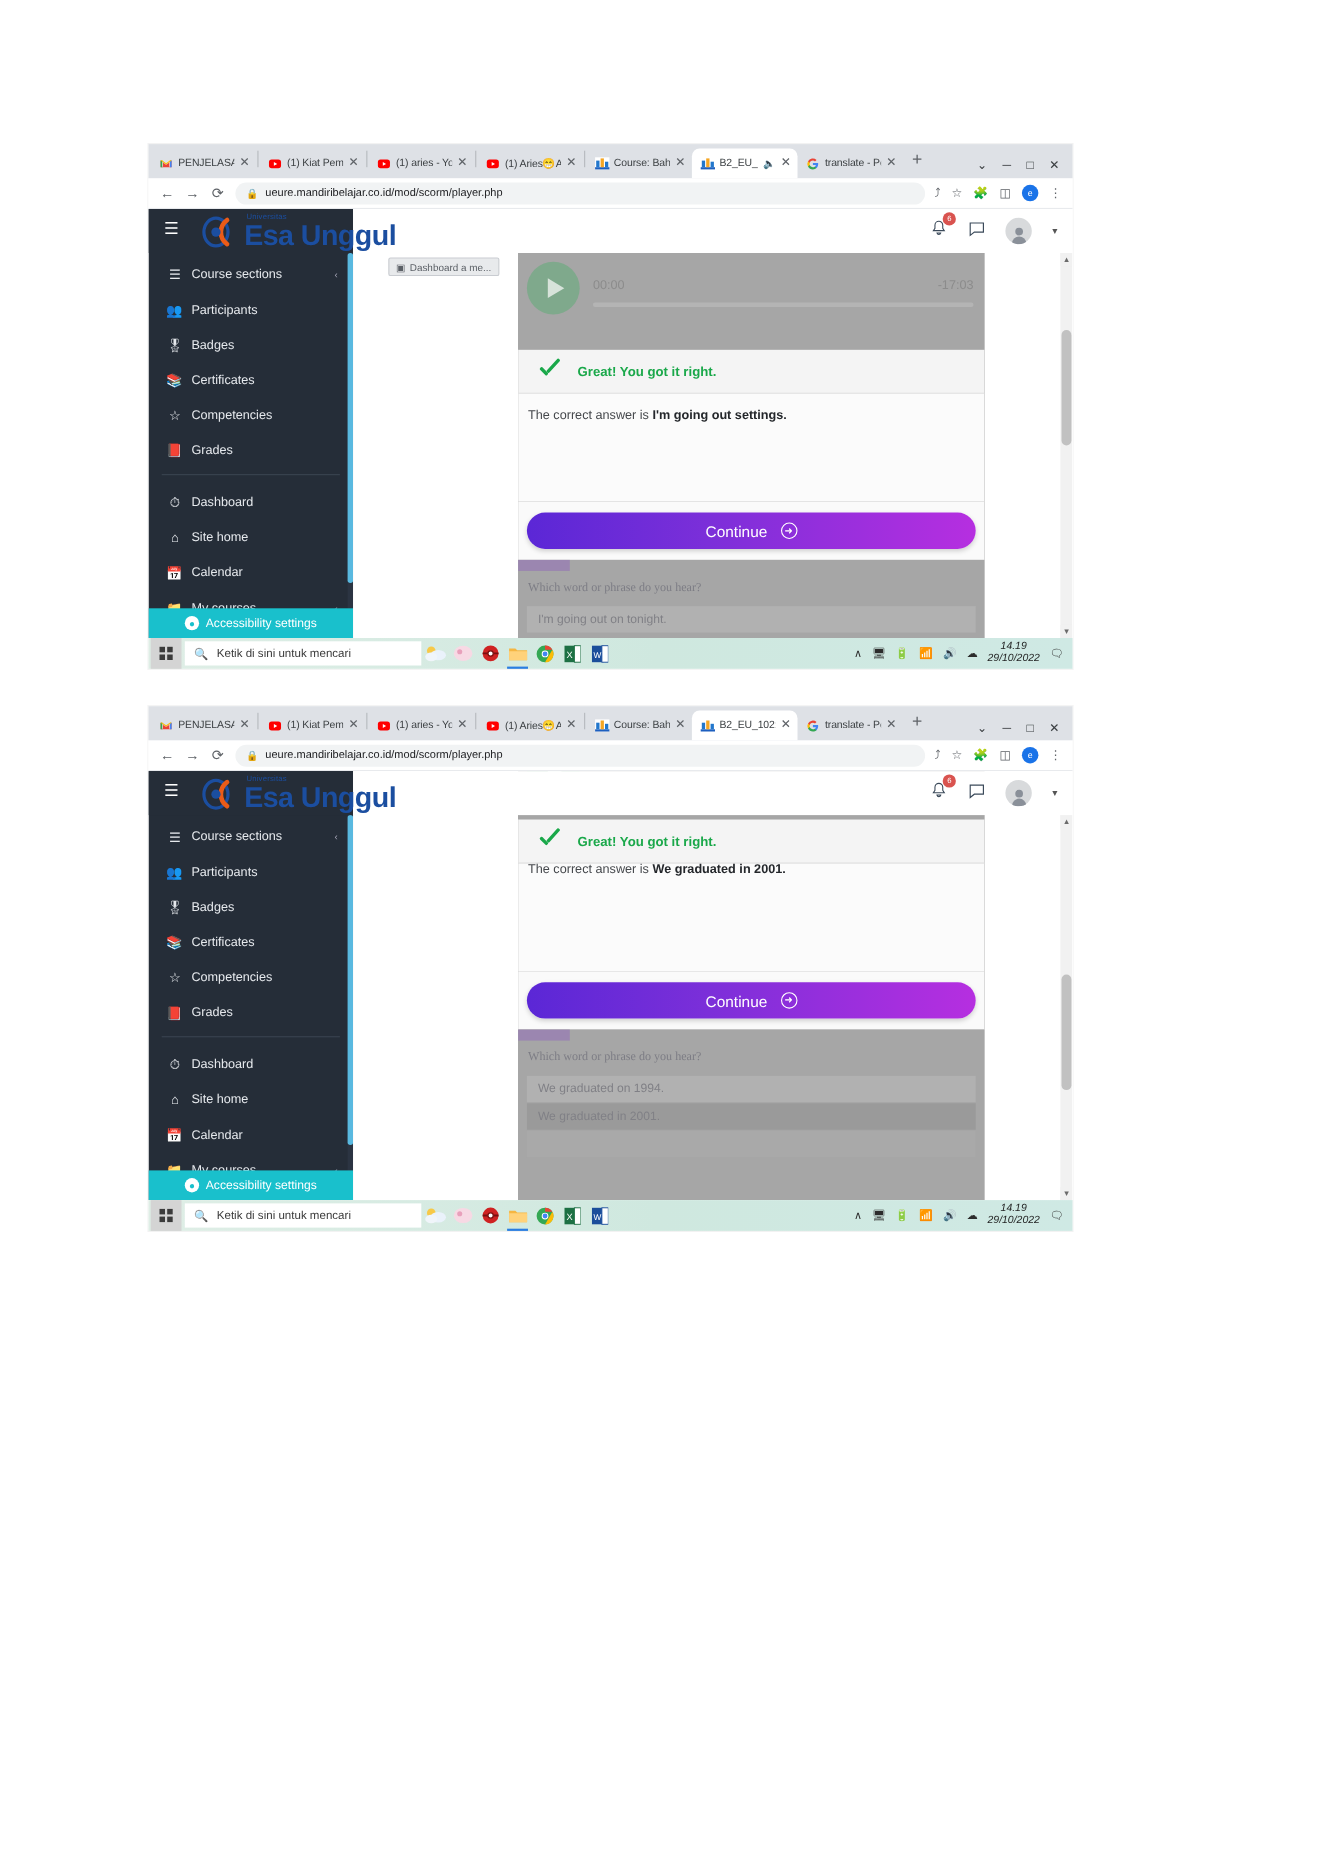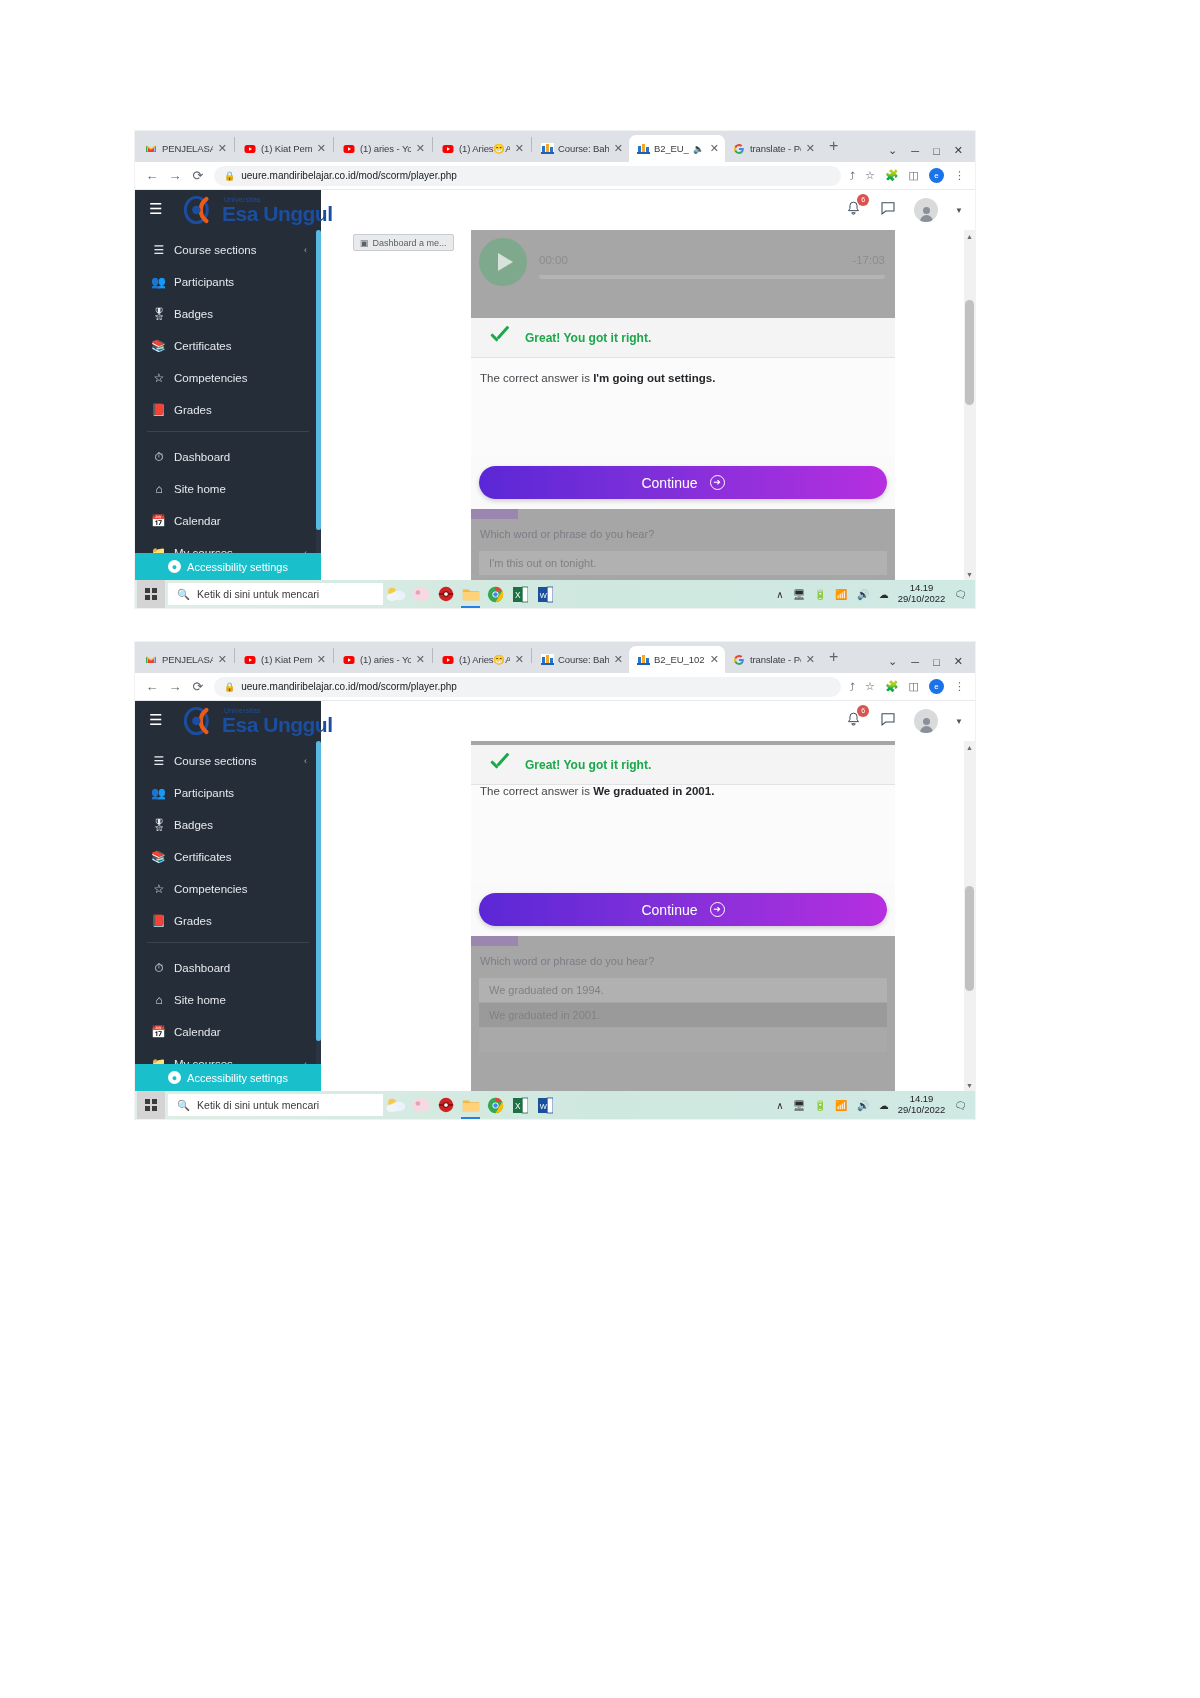--- a/index.html
+++ b/index.html
@@ -108,21 +108,21 @@
   .hamburger {
     position:absolute; left: 14px; top: 11px; width: 18px; z-index: 6;
     color:#fff; font-size: 15px; line-height: 1;
   }
   .logo-wrap {
     position:absolute; left: 46px; top: 4px; display:flex; align-items:center; gap:7px; z-index:6;
   }
   .logo-mark { width: 34px; height: 32px; position: relative; }
   .logo-text { line-height: 1; }
   .logo-sub { font-size: 7px; color:#1b4ea0; letter-spacing:0.2px; margin-left:2px; }
-  .logo-main { font-size: 21px; font-weight: bold; color:#1b4ea0; letter-spacing:-0.5px; }
+  .logo-main { font-size: 26px; font-weight: bold; color:#1b4ea0; letter-spacing:-0.5px; }
 
   .hdr-right {
     position:absolute; right: 12px; top: 8px; display:flex; align-items:center; gap: 17px; z-index:7;
   }
   .bell-wrap { position:relative; }
   .badge {
     position:absolute; top:-6px; right:-7px; background:#d9534f; color:#fff;
     font-size:7px; border-radius:50%; width:12px; height:12px;
     display:flex; align-items:center; justify-content:center;
   }
@@ -223,21 +223,21 @@
     color:#fff; display:flex; align-items:center; justify-content:center; gap:12px;
     font-size: 14px; box-shadow: 0 2px 5px rgba(0,0,0,0.18);
   }
   .arrow-c {
     width:15px;height:15px;border-radius:50%;border:1.5px solid #fff;
     display:flex;align-items:center;justify-content:center;font-size:9px;line-height:1;
   }
 
   .next-q { position:absolute; left:0; right:0; background:#a6a6a6; }
   .purple-tag { position:absolute; width:47px; height:10px; background:#9b86b0; }
-  .q-prompt { position:absolute; font-size:11px; color:#7d7d85; }
+  .q-prompt { position:absolute; font-size:11px; color:#7d7d85;font-family:Liberation Serif, serif; }
   .opt {
     position:absolute; left:8px; right:8px; height:24px; display:flex; align-items:center;
     padding-left:10px; font-size:11px; color:#808086;
   }
   .opt.a { background:#b1b1b1; }
   .opt.b { background:#9a9a9a; }
   .opt.c { background:#a9a9a9; }
 
   .pg-scroll { position:absolute; right:0; top:40px; bottom:0; width:11px; background:#f1f1f1; }
   .pg-scroll .thumb { position:absolute; left:1px; width:9px; background:#c1c1c1; border-radius:5px; }
@@ -262,21 +262,21 @@
   .win-logo span { background:#3b3b3b; display:block; }
   .search-box {
     width: 215px; height: 22px; background:#fff; margin-left:3px;
     display:flex; align-items:center; gap:7px; padding-left:9px;
     font-size:10.5px; color:#3a3a3a;
   }
   .tb-app { width:25px; height:28px; display:flex; align-items:center; justify-content:center; position:relative;}
   .tb-app.active:after{ content:""; position:absolute;bottom:0;left:3px;right:3px;height:2px;background:#2a7de1;}
   .tray { margin-left:auto; display:flex; align-items:center; gap:9px; padding-right:8px;
     font-size:10px; color:#2c2c2c; }
-  .clock { font-size:9.5px; line-height:1.15; text-align:center; color:#1e1e1e; }
+  .clock { font-size:9.5px; line-height:1.15; text-align:center; color:#1e1e1e;font-style:italic; }
 </style>
 </head>
 <body>
 
 <div class="page">
 
   <div class="window win1">
 
     <div class="tabstrip">
       <div class="tab">
@@ -482,21 +482,21 @@
             <div class="continue-wrap" style="top:266px;height:53px;">
               <div class="continue-btn" style="left:8px;right:8px;top:10px;">
                 <span>Continue</span>
                 <span class="arrow-c">➜</span>
               </div>
             </div>
 
             <div class="next-q" style="top:319px;bottom:0;">
               <div class="purple-tag" style="left:0;top:0;"></div>
               <div class="q-prompt" style="left:9px;top:19px;">Which word or phrase do you hear?</div>
-              <div class="opt a" style="top:42px;">I'm this out on tonight.</div>
+              <div class="opt a" style="top:42px;">I'm going out on tonight.</div>
             </div>
           </div>
         </div>
 
         <div class="pg-scroll">
           <div class="arr up">▲</div>
           <div class="thumb" style="top:70px;height:105px;"></div>
           <div class="arr dn">▼</div>
         </div>
 

